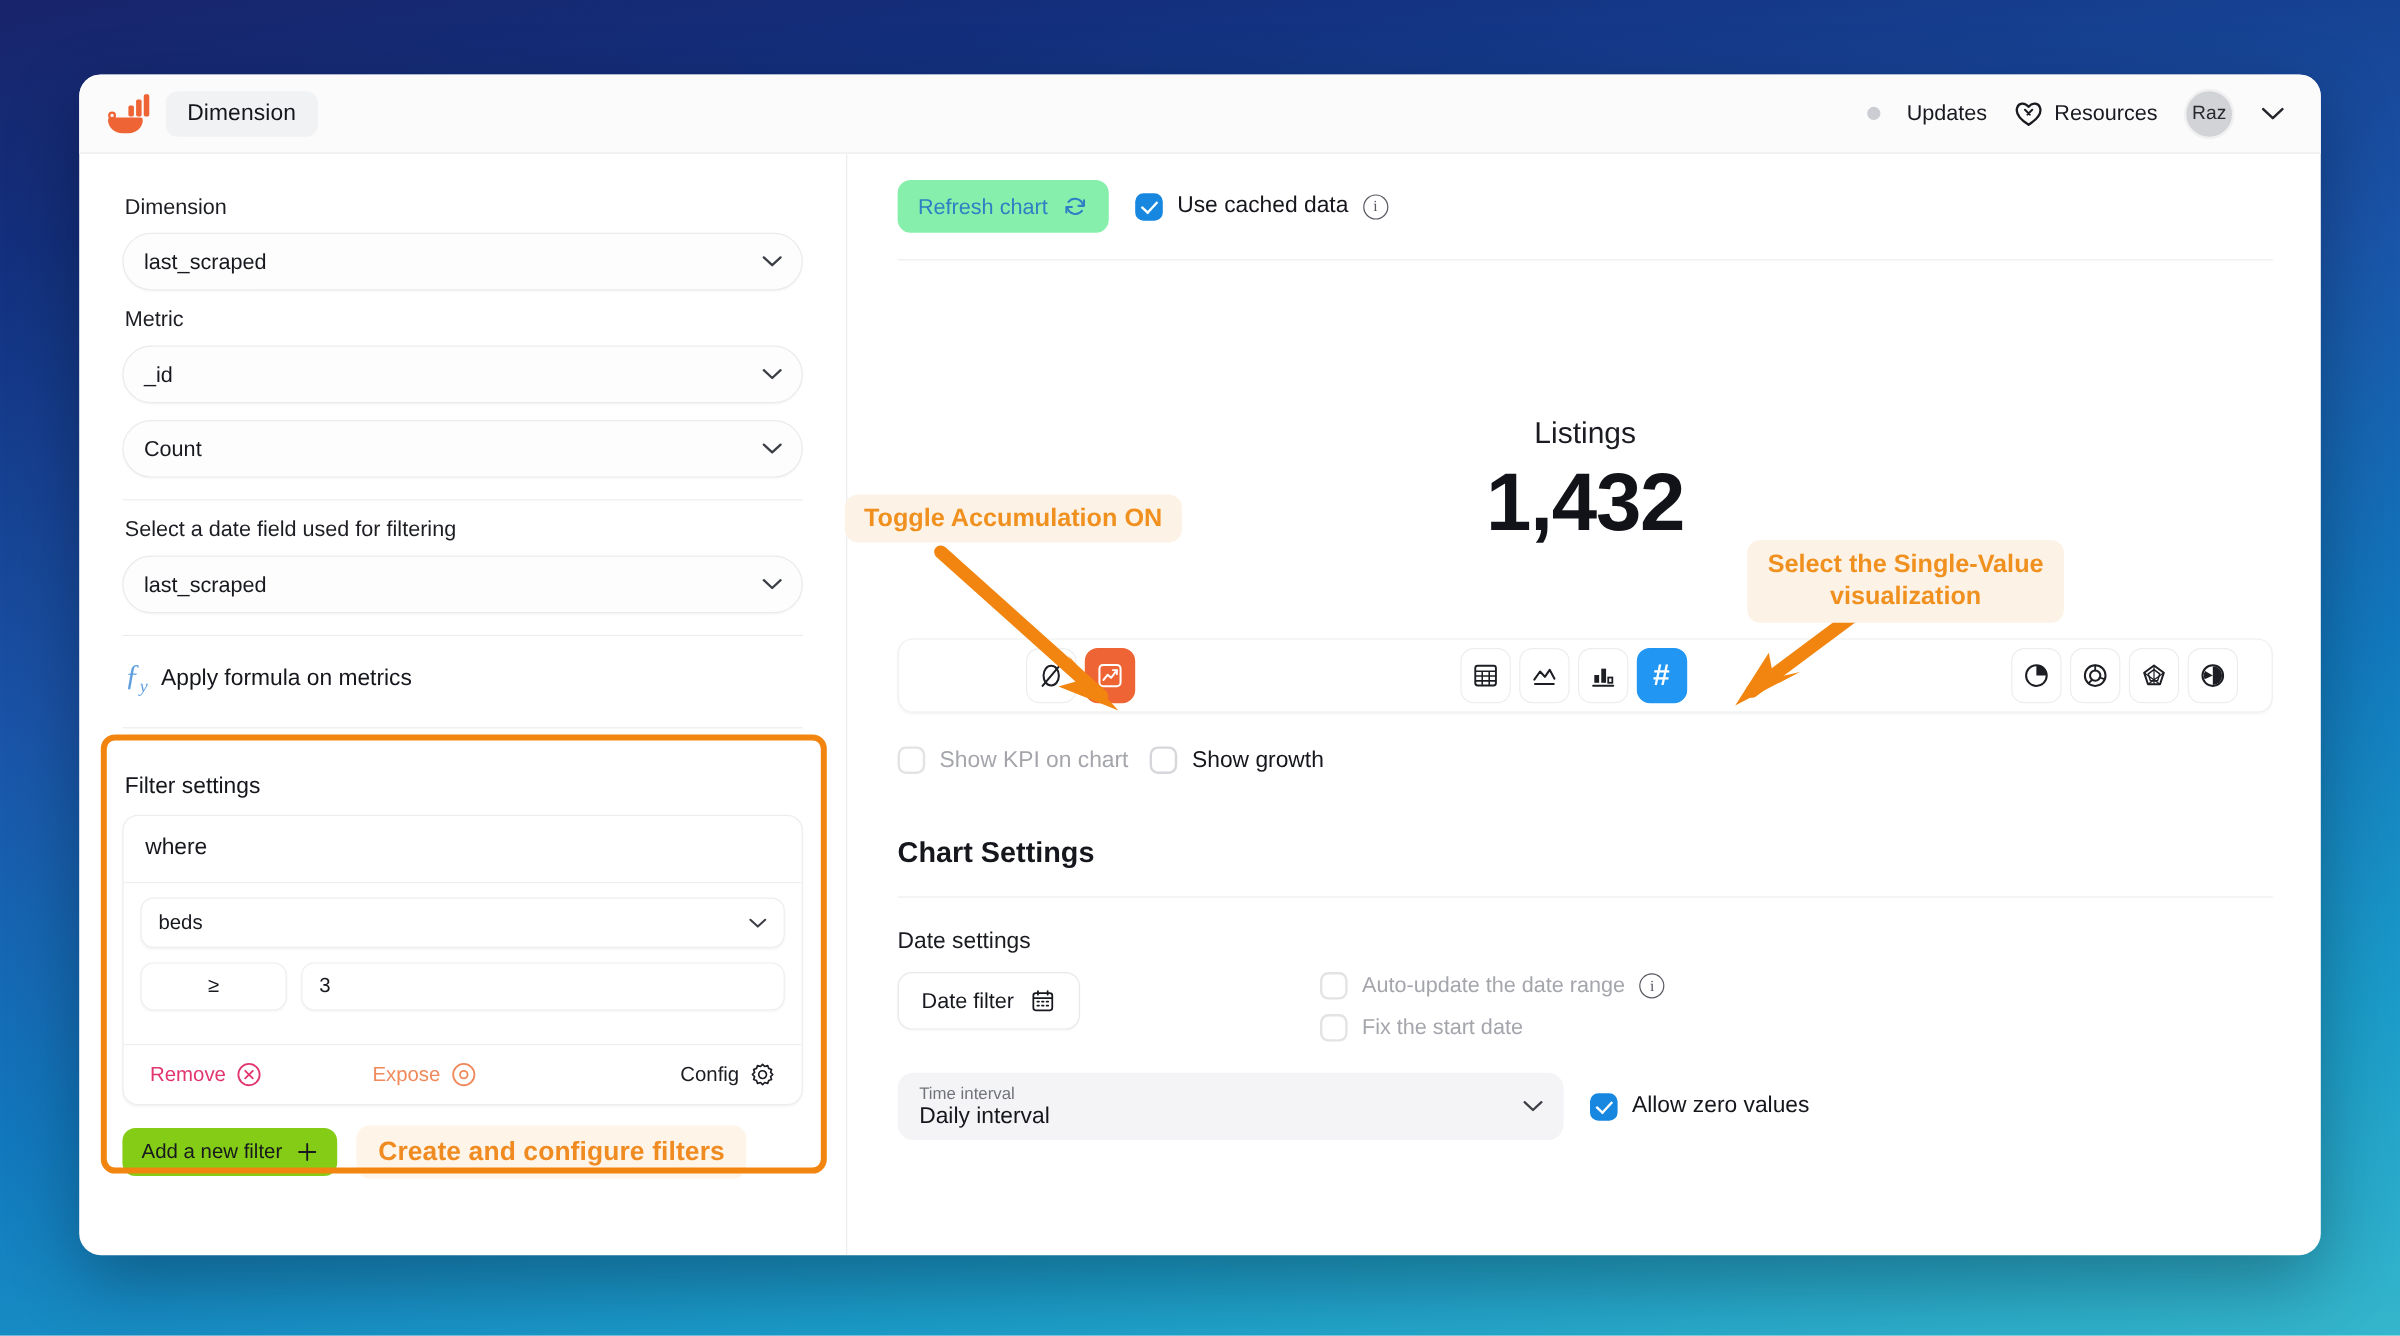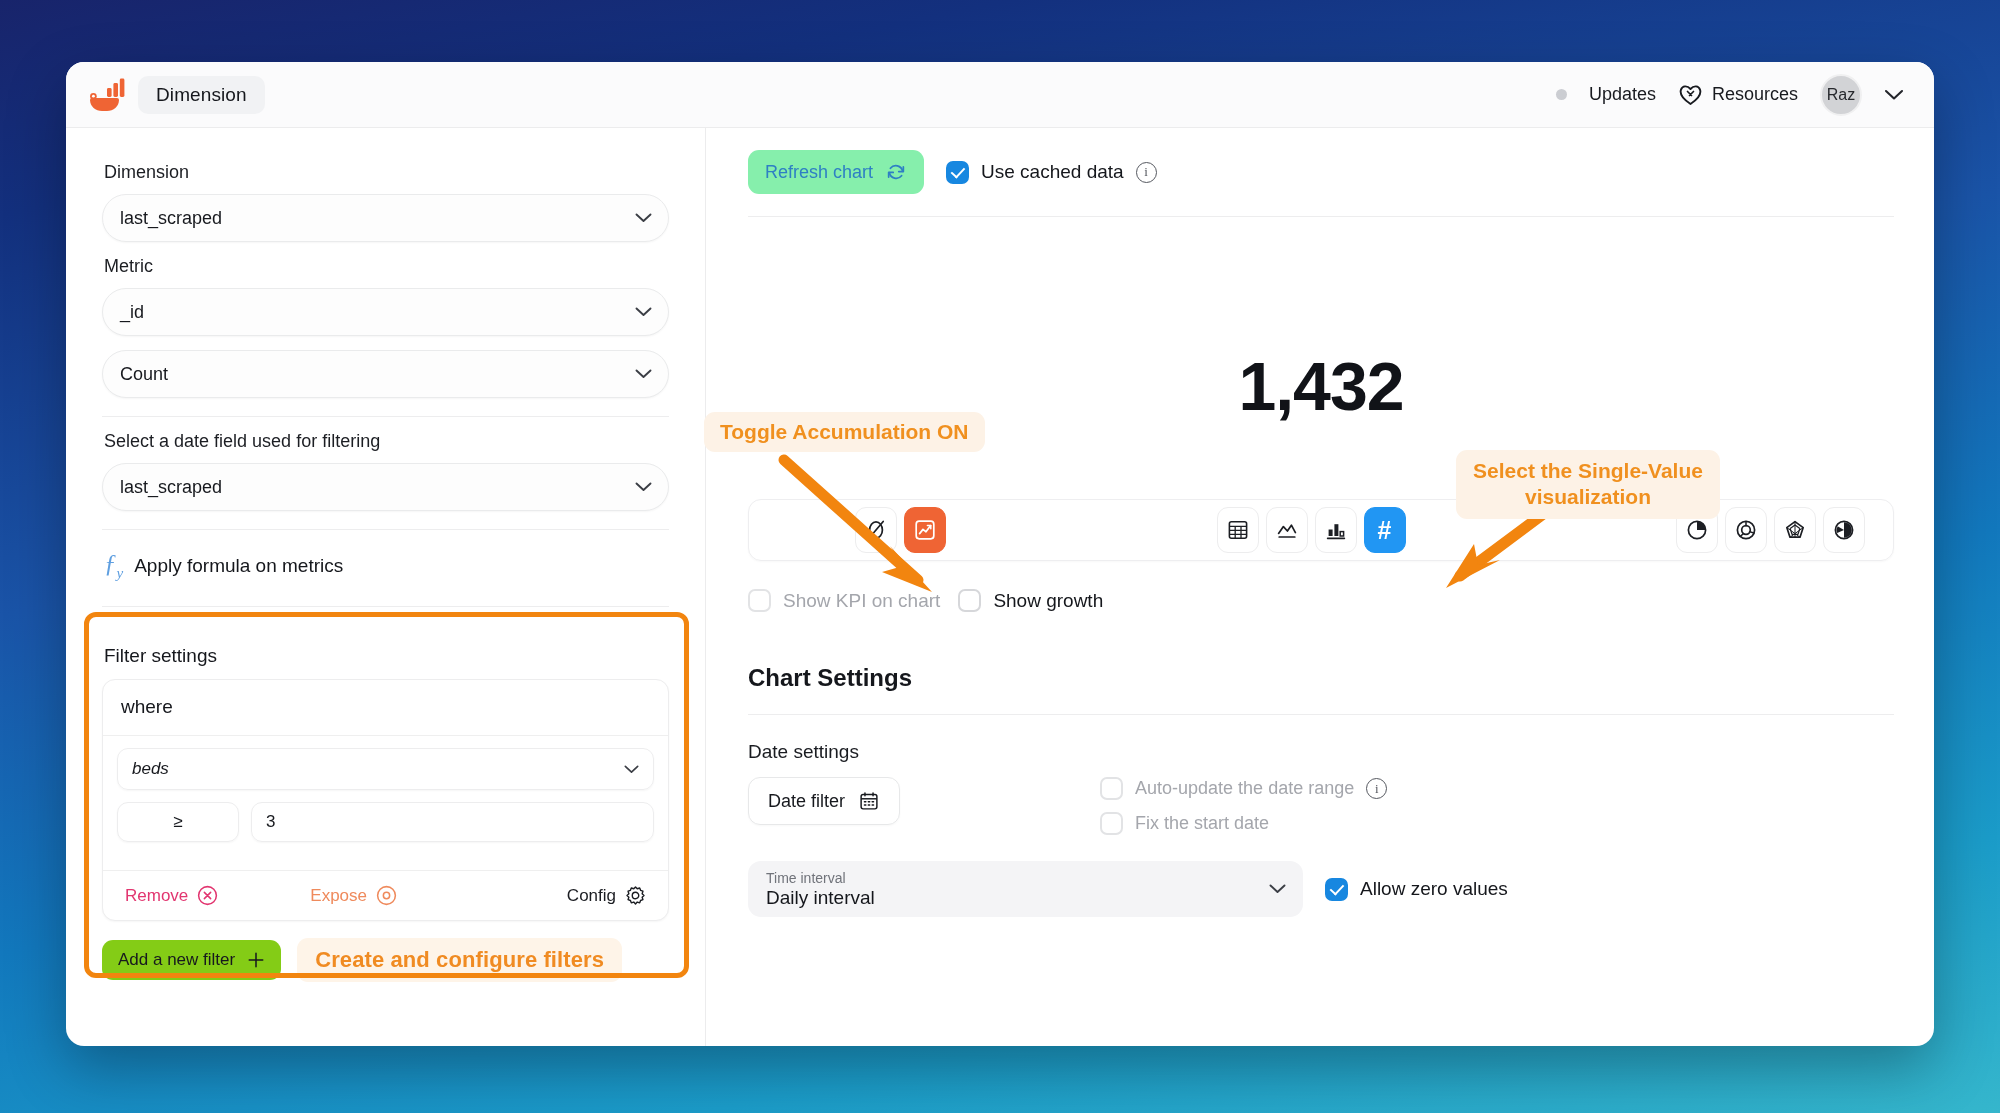--- a/index.html
+++ b/index.html
@@ -105,21 +105,21 @@
   .filter-body { padding: 12px 14px 14px 14px; }
   .mini-select {
     height: 42px;
     border: 1px solid #ededee;
     border-radius: 11px;
     display: flex; align-items: center;
     padding: 0 14px;
     font-size: 17px; color: #17191e;
     box-shadow: 0 1px 2px rgba(17,17,26,.04);
   }
-  .mini-select .val { flex: 1; font-style: italic; }
+  .mini-select .val { flex: 1; }
   .op-row { display: flex; gap: 12px; margin-top: 12px; }
   .op-box {
     width: 122px; height: 40px;
     border: 1px solid #ededee; border-radius: 11px;
     display: flex; align-items: center; justify-content: center;
     font-size: 17px; color: #17191e;
     box-shadow: 0 1px 2px rgba(17,17,26,.04);
   }
   .val-box {
     flex: 1; height: 40px;
@@ -416,20 +416,21 @@
         </div>
         <div class="cb-row">
           <span class="cbx on"></span>
           <span>Use cached data</span>
           <span class="info-i">i</span>
         </div>
       </div>
       <div class="rp-hr"></div>
 
       <div class="kpi-wrap">
+        <div class="kpi-label">Listings</div>
         <div class="kpi-value">1,432</div>
       </div>
 
       <div class="type-bar">
         <div class="type-group g-left">
           <div class="tbtn">
             <svg width="24" height="24" viewBox="0 0 24 24">
               <ellipse cx="12" cy="12" rx="6.4" ry="8.2" fill="none" stroke="currentColor" stroke-width="1.7"></ellipse>
               <path d="M4.8 20.5 L19.2 3.5" stroke="currentColor" stroke-width="1.7" stroke-linecap="round"></path>
             </svg>

